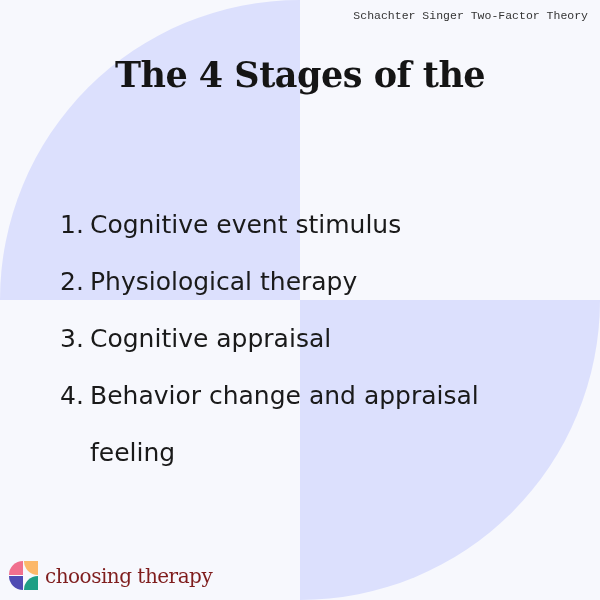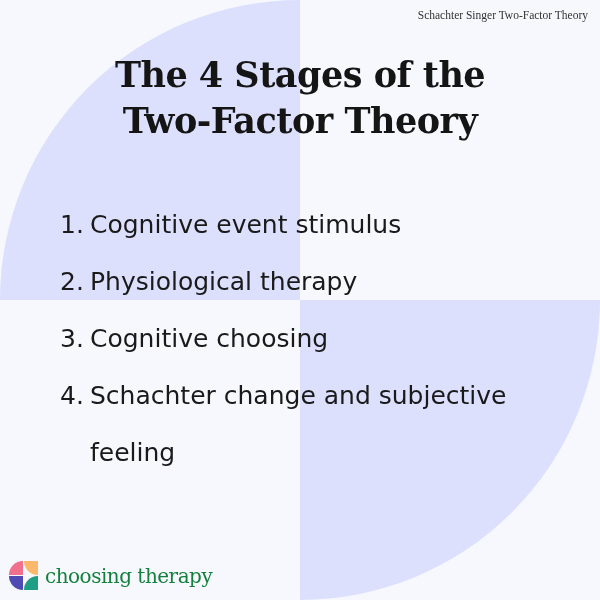--- a/index.html
+++ b/index.html
@@ -8,21 +8,21 @@
       background: #F7F8FD;
     }
     .quarter {
       position: absolute; width: 300px; height: 300px; background: #DCE0FD;
     }
     .q-tl { left: 0; top: 0; border-top-left-radius: 300px; }
     .q-br { left: 300px; top: 300px; border-bottom-right-radius: 300px; }
 
     .topic {
       position: absolute; top: 9px; right: 12px;
-      font-family: Liberation Serif, serif; font-size: 11.5px; color: #333; text-align: right;
+      font-family: Liberation Mono, monospace; font-size: 11.5px; color: #333; text-align: right;
     }
     .title {
       position: absolute; top: 52px; left: 0; width: 600px; text-align: center;
       font-family: "DejaVu Serif", serif; font-weight: bold; font-size: 35px;
       line-height: 46px; color: #151515; letter-spacing: -0.5px;
     }
     .list {
       position: absolute; left: 60px; top: 196px; margin: 0; padding: 0; list-style: none;
       font-family: "DejaVu Sans", sans-serif; font-size: 25px; color: #1a1a1a;
     }
@@ -33,53 +33,52 @@
     .logo {
       position: absolute; left: 9px; top: 561px; display: flex; align-items: center;
     }
     .logo-mark { width: 29px; height: 29px; position: relative; }
     .logo-mark span { position: absolute; width: 14px; height: 14px; }
     .lm-a { left: 0; top: 0; background: #F0708E; border-top-left-radius: 14px; }
     .lm-b { left: 15px; top: 0; background: #FCB86A; border-bottom-left-radius: 14px; }
     .lm-c { left: 0; top: 15px; background: #4F4BB3; border-bottom-left-radius: 14px; }
     .lm-d { left: 15px; top: 15px; background: #1E9E85; border-top-left-radius: 14px; }
     .logo-text {
-      margin-left: 7px; font-family: "DejaVu Serif", serif; font-size: 20px; color: #15803d;
+      margin-left: 7px; font-family: "DejaVu Serif", serif; font-size: 20px; color: #7f1d1d;
       letter-spacing: -0.5px;
     }
   </style>
 </head>
 <body>
 
 <div class="quarter q-tl"></div>
 <div class="quarter q-br"></div>
 
 <div class="topic">Schachter Singer Two-Factor Theory</div>
 
 <div class="title">
   <div>The 4 Stages of the</div>
-  <div>Two-Factor Theory</div>
 </div>
 
 <ol class="list">
   <li>
     <span class="num">1.</span>
     <span class="txt">Cognitive event stimulus</span>
   </li>
   <li>
     <span class="num">2.</span>
     <span class="txt">Physiological therapy</span>
   </li>
   <li>
     <span class="num">3.</span>
-    <span class="txt">Cognitive choosing</span>
+    <span class="txt">Cognitive appraisal</span>
   </li>
   <li>
     <span class="num">4.</span>
-    <span class="txt">Schachter change and subjective feeling</span>
+    <span class="txt">Behavior change and appraisal feeling</span>
   </li>
 </ol>
 
 <div class="logo">
   <div class="logo-mark">
     <span class="lm-a"></span>
       <span class="lm-b"></span>
       <span class="lm-c"></span>
       <span class="lm-d"></span>
   </div>

